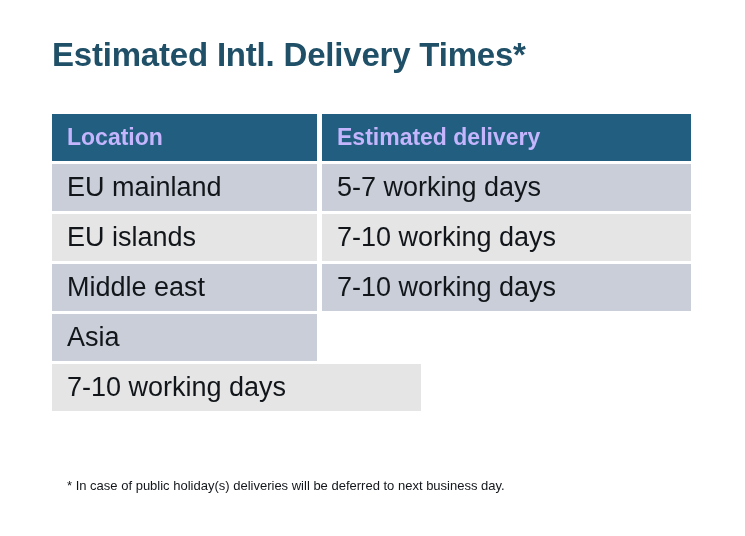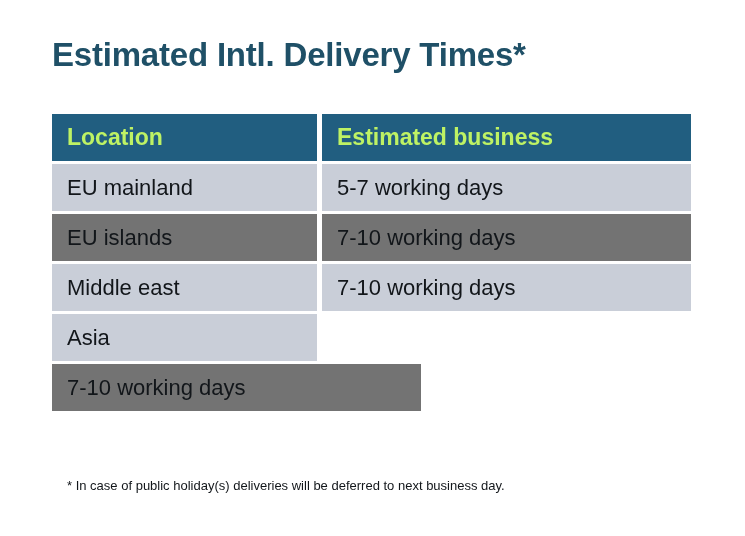--- a/index.html
+++ b/index.html
@@ -39,49 +39,49 @@
     display: flex;
     width: 100%;
     margin-bottom: 3px;
   }
   .cell {
     box-sizing: border-box;
     display: flex;
     align-items: center;
     height: 47px;
     padding-left: 15px;
-    font-size: 22px;
+    font-size: 27px;
     color: #12161a;
     white-space: nowrap;
     overflow: hidden;
   }
   .col-location {
     width: 265px;
     margin-right: 5px;
     flex: 0 0 265px;
   }
   .col-delivery {
     width: 369px;
     flex: 0 0 369px;
   }
   .header-row .cell {
     background: #215e80;
-    color: #bef264;
+    color: #c4b5fd;
     font-weight: bold;
     font-size: 23px;
     height: 47px;
   }
   .header-row {
     margin-bottom: 3px;
   }
   .row-dark .cell {
     background: #c9ced8;
   }
   .row-light .cell {
-    background: #737373;
+    background: #e5e5e5;
   }
   .footnote {
     position: absolute;
     left: 67px;
     top: 478px;
     font-size: 13px;
     color: #12161a;
     white-space: nowrap;
   }
 </style>
@@ -89,21 +89,21 @@
 <body>
 
 <div class="page">
 
   <div class="title">Estimated Intl. Delivery Times*</div>
 
   <div class="table">
 
     <div class="row header-row">
       <div class="cell col-location">Location</div>
-      <div class="cell col-delivery">Estimated business</div>
+      <div class="cell col-delivery">Estimated delivery</div>
     </div>
 
     <div class="row row-dark">
       <div class="cell col-location">EU mainland</div>
       <div class="cell col-delivery">5-7 working days</div>
     </div>
 
     <div class="row row-light">
       <div class="cell col-location">EU islands</div>
       <div class="cell col-delivery">7-10 working days</div>

